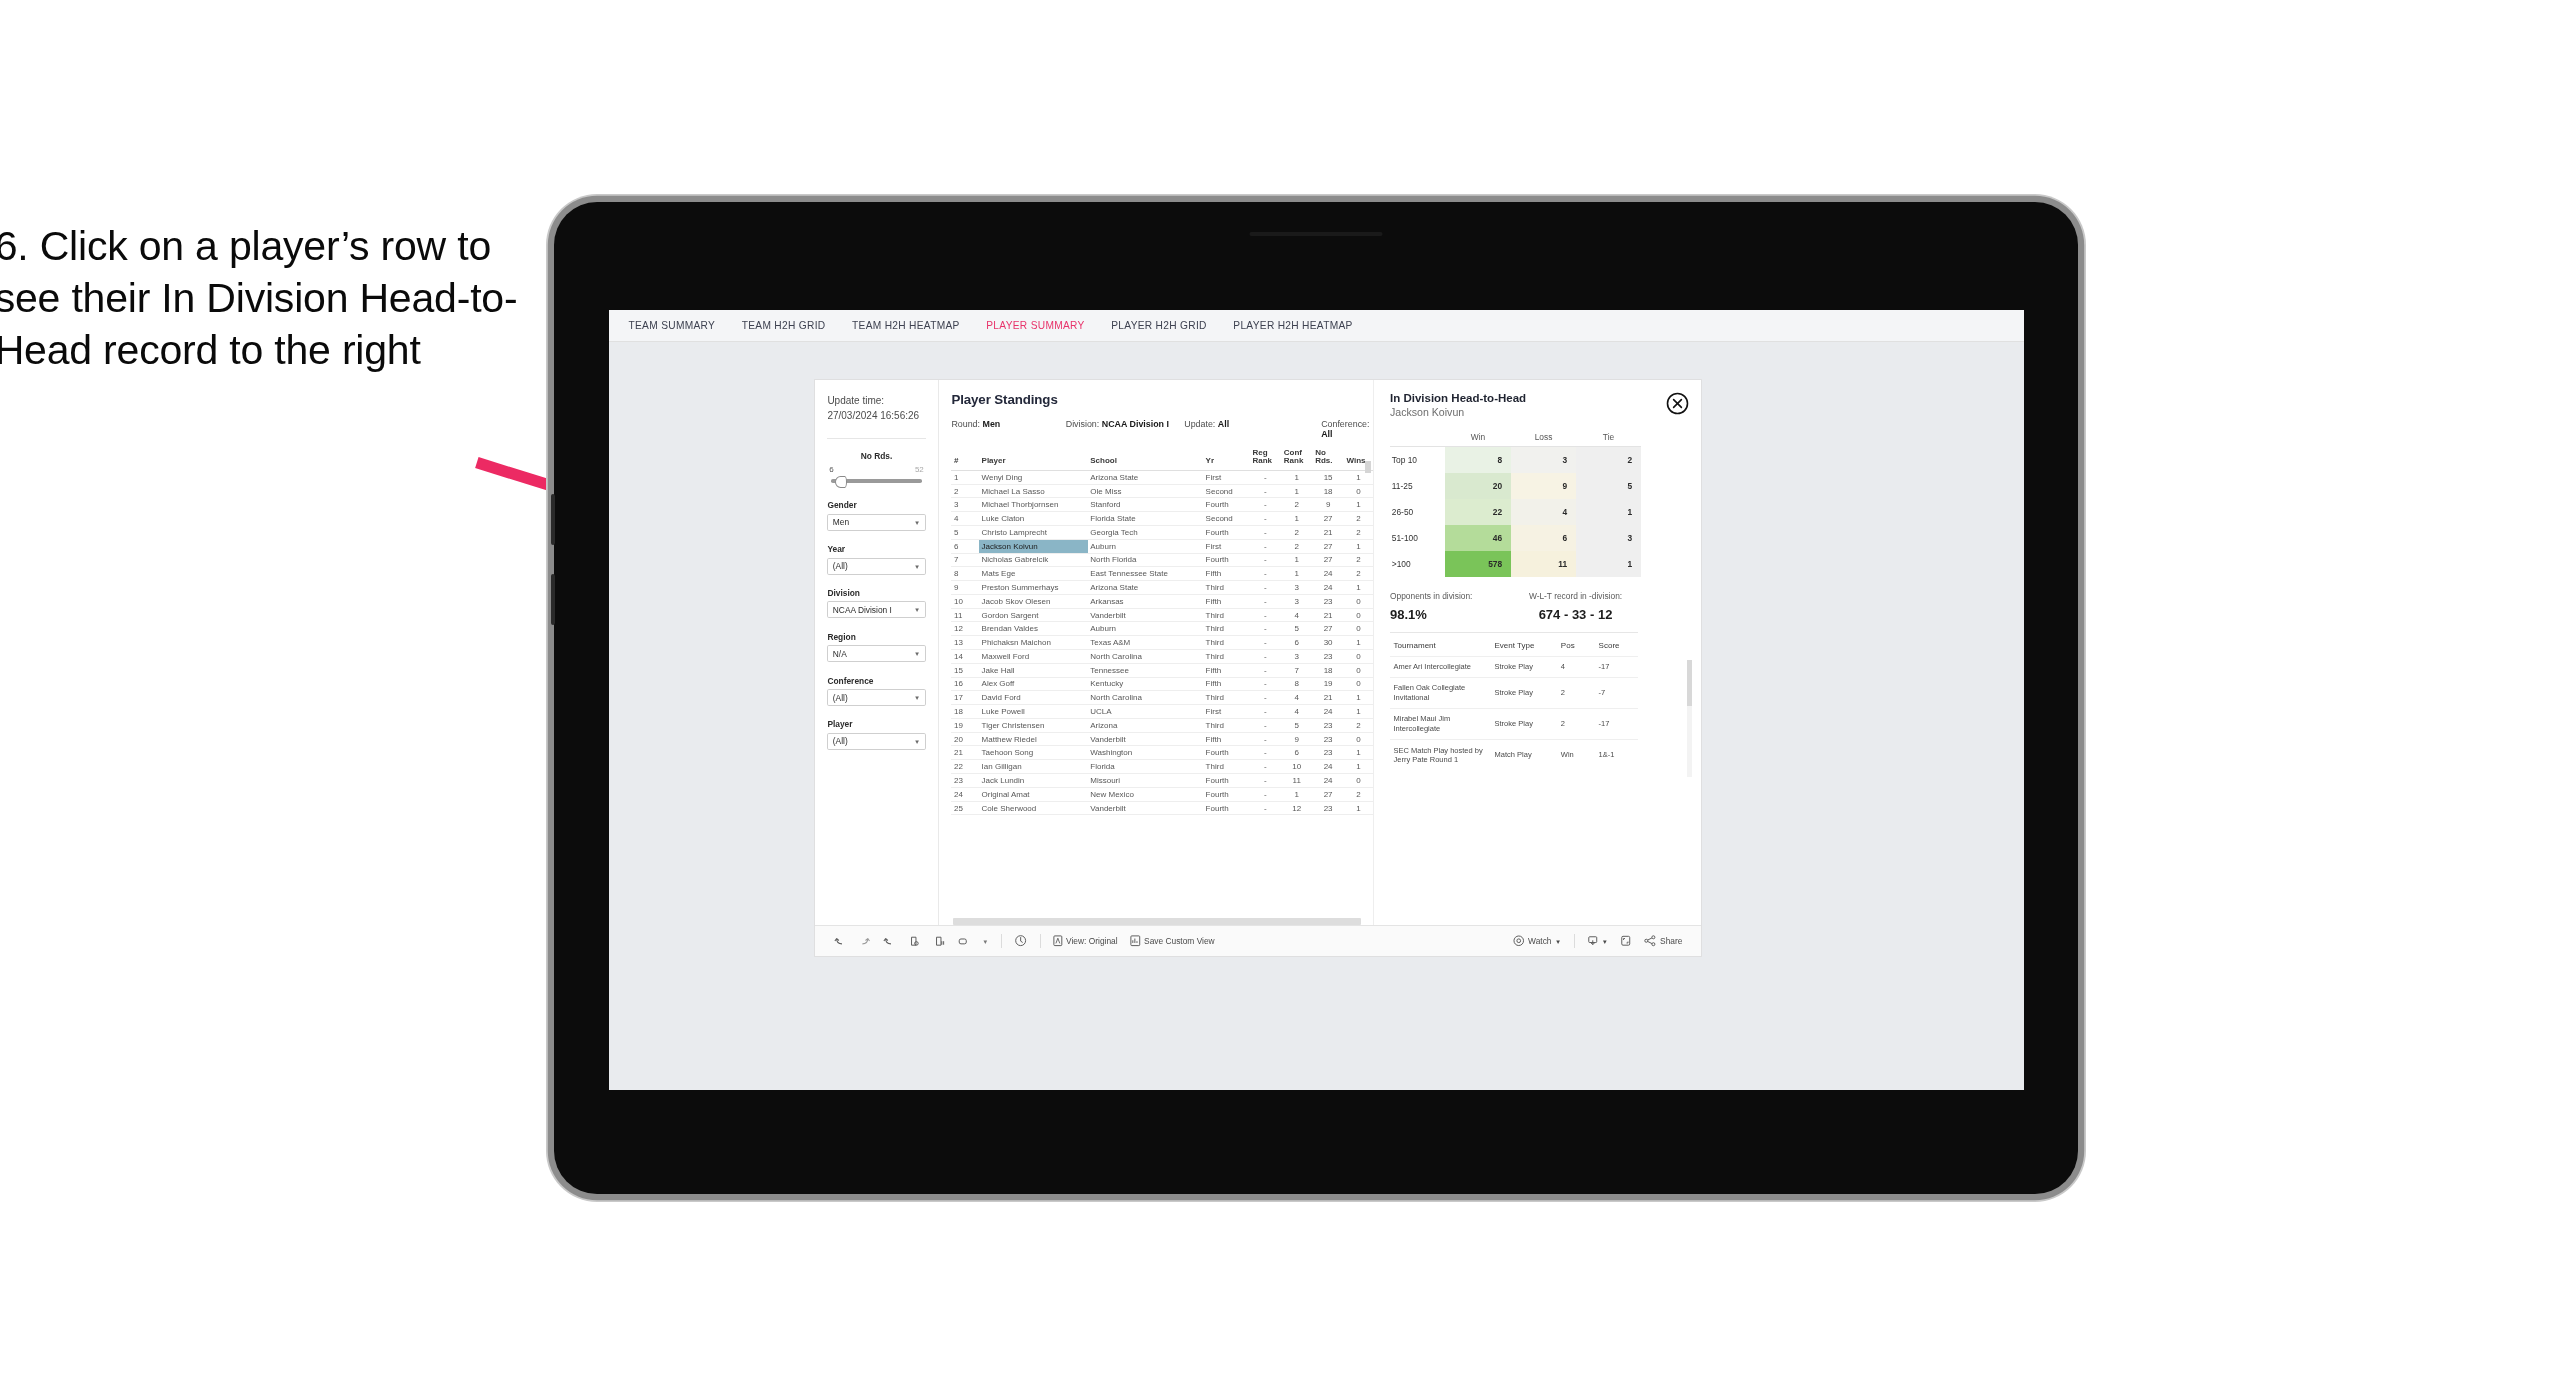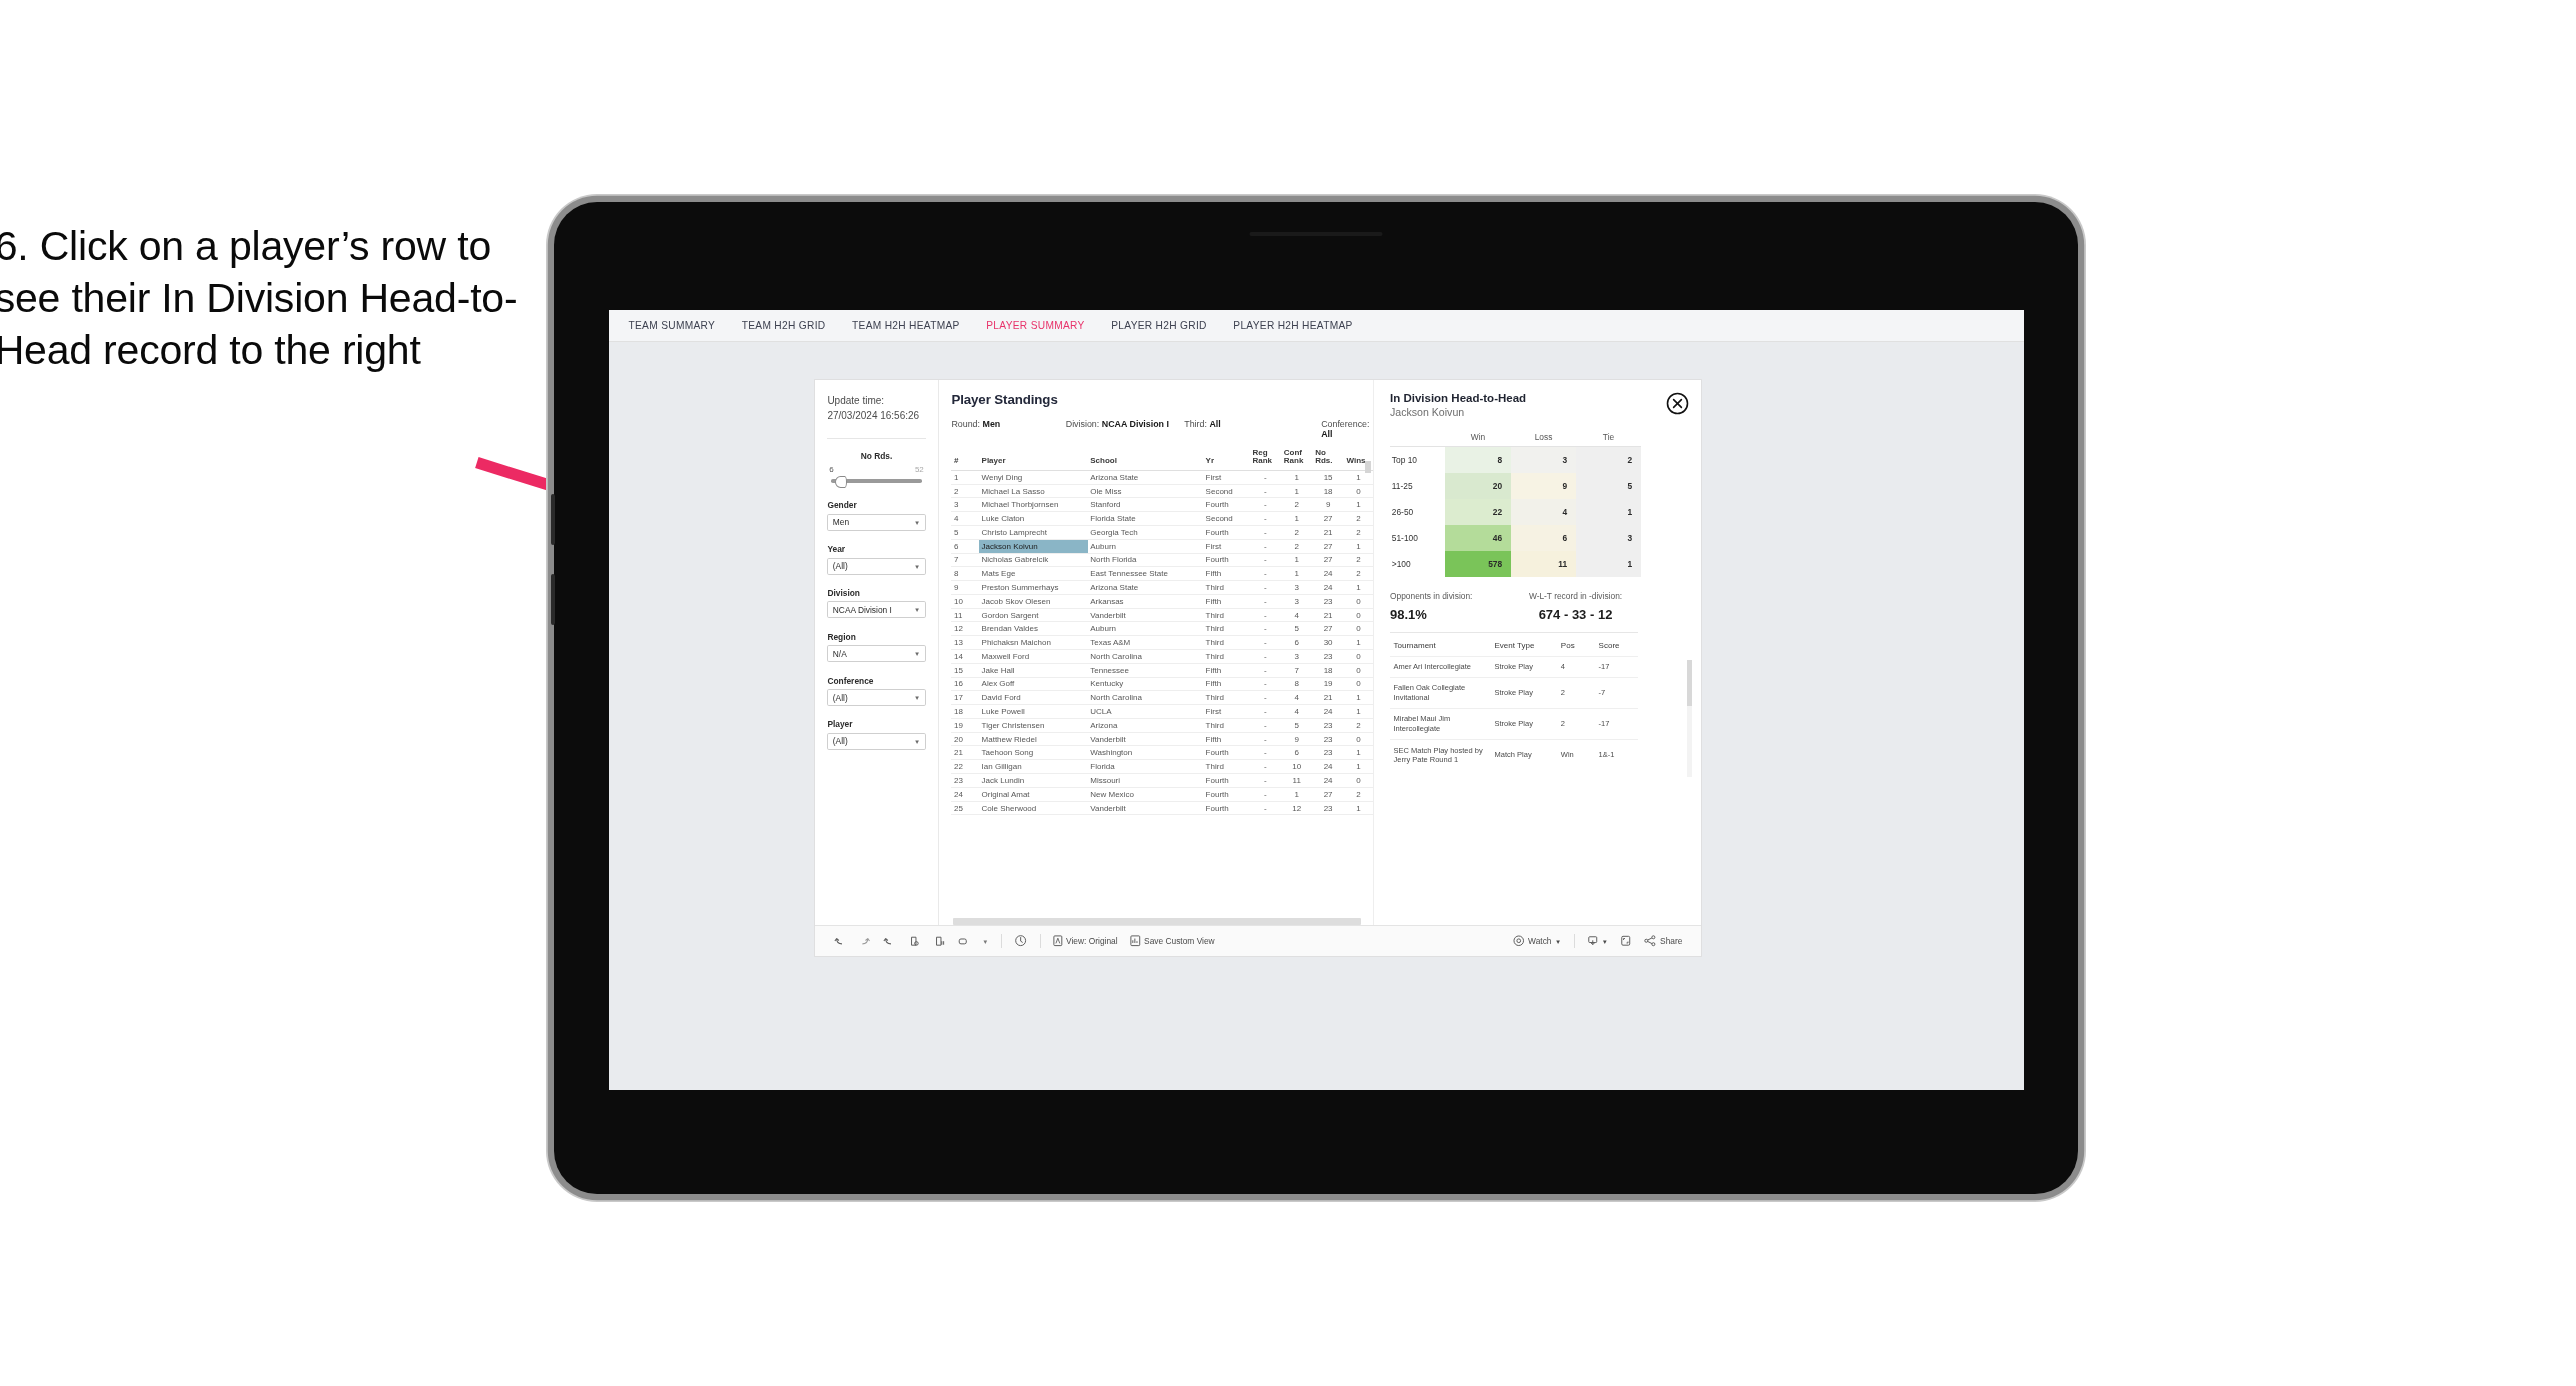--- a/index.html
+++ b/index.html
@@ -205,21 +205,21 @@
               </div>
             </div>
 
             <div class="main">
 
               <div class="left-pane">
                 <div class="ps-title">Player Standings</div>
                 <div class="filt-row">
                   <span class="f1"><span>Round:</span> <b>Men</b></span>
                   <span class="f2"><span>Division:</span> <b>NCAA Division I</b></span>
-                  <span class="f3"><span>Third:</span> <b>All</b></span>
+                  <span class="f3"><span>Update:</span> <b>All</b></span>
                   <span><span>Conference:</span> <b>All</b></span>
                 </div>
 
                 <div class="tbl-wrap">
                   <div class="vscroll"></div>
                   <table class="stand">
                     <thead>
                       <tr>
                         <th class="c-num"><span>#</span></th>
                         <th class="c-pl"><span>Player</span></th>

